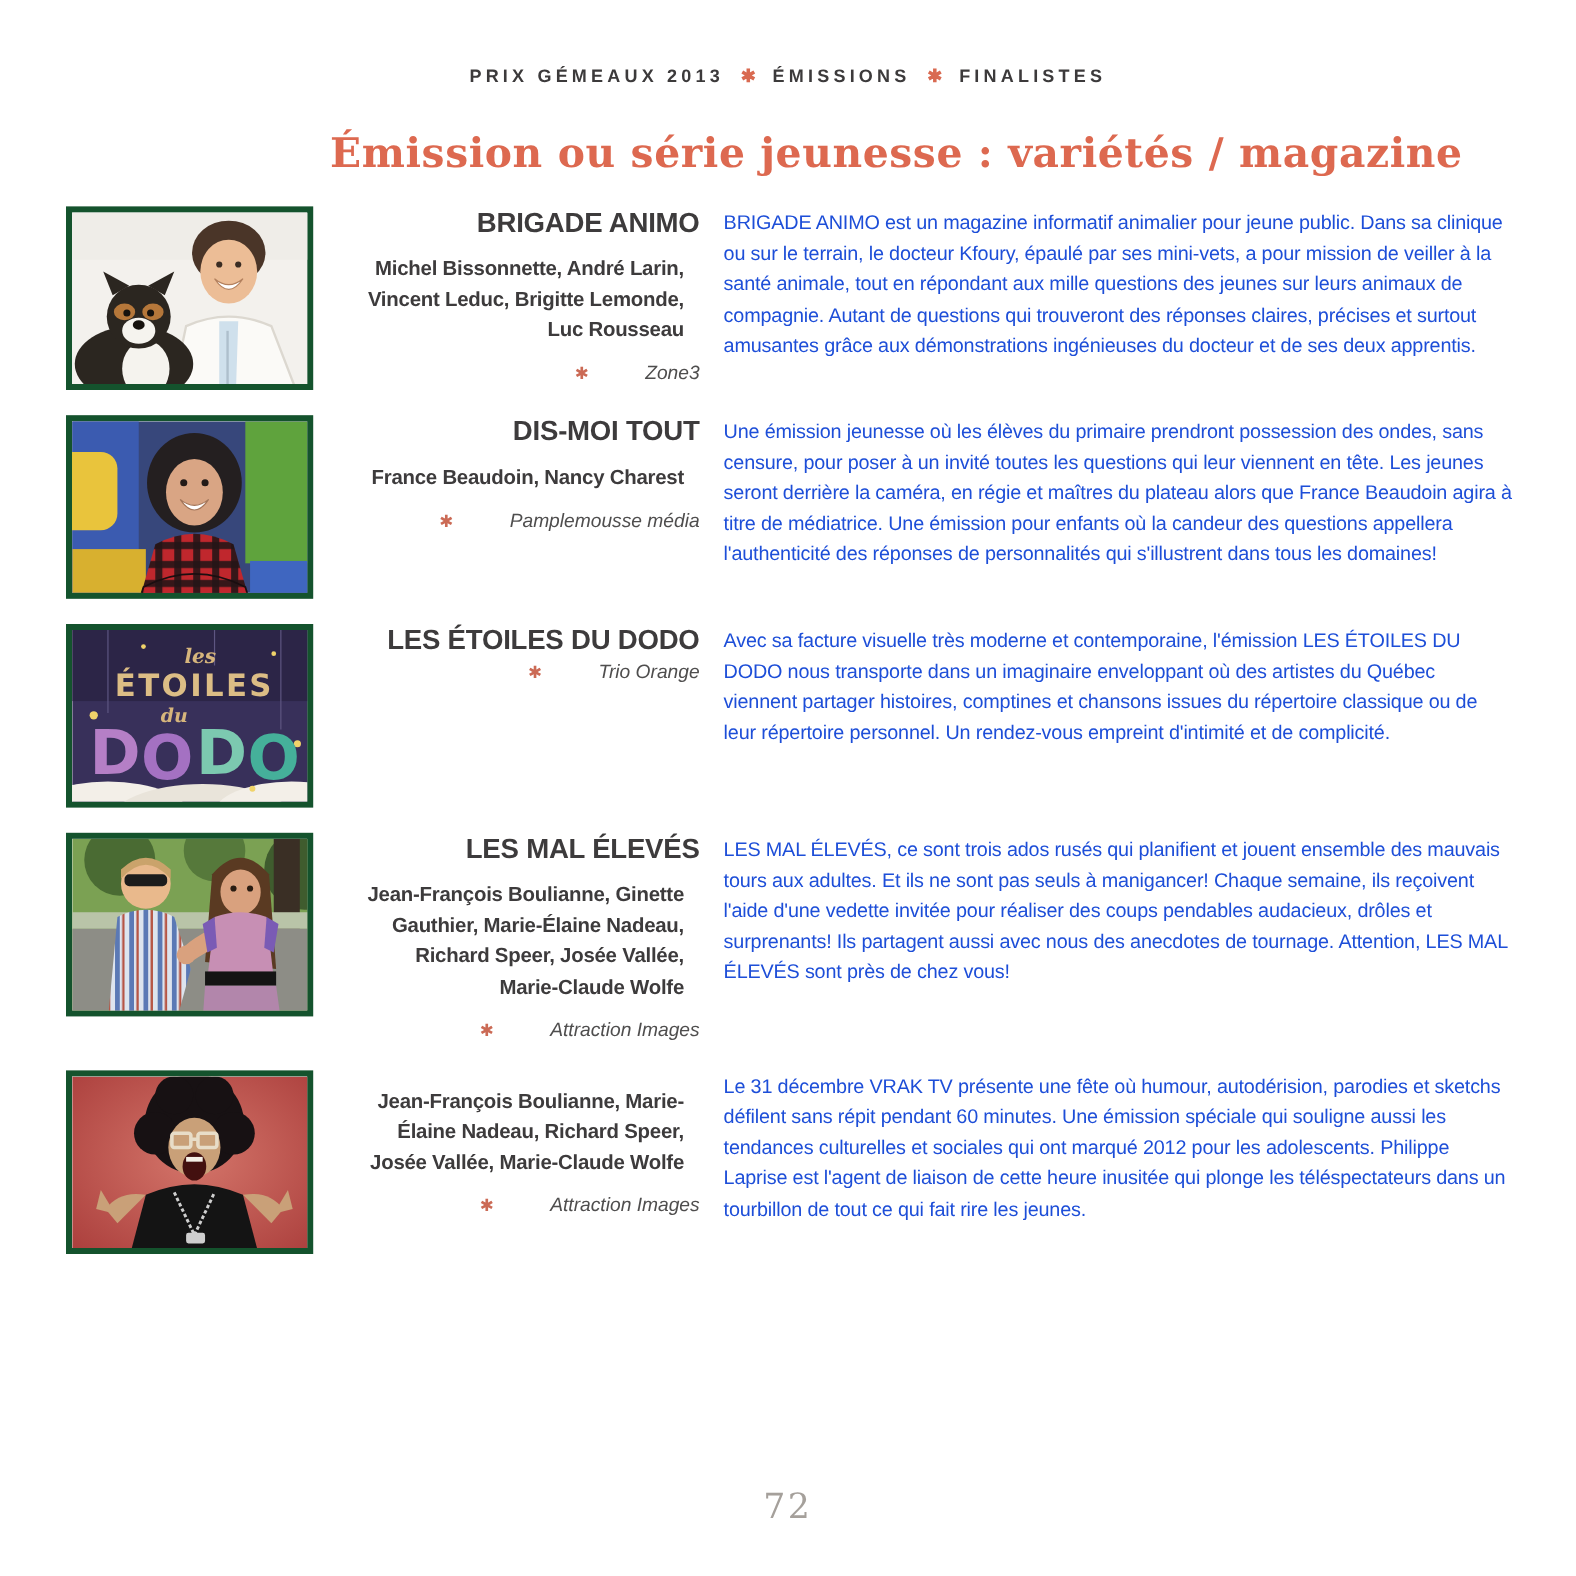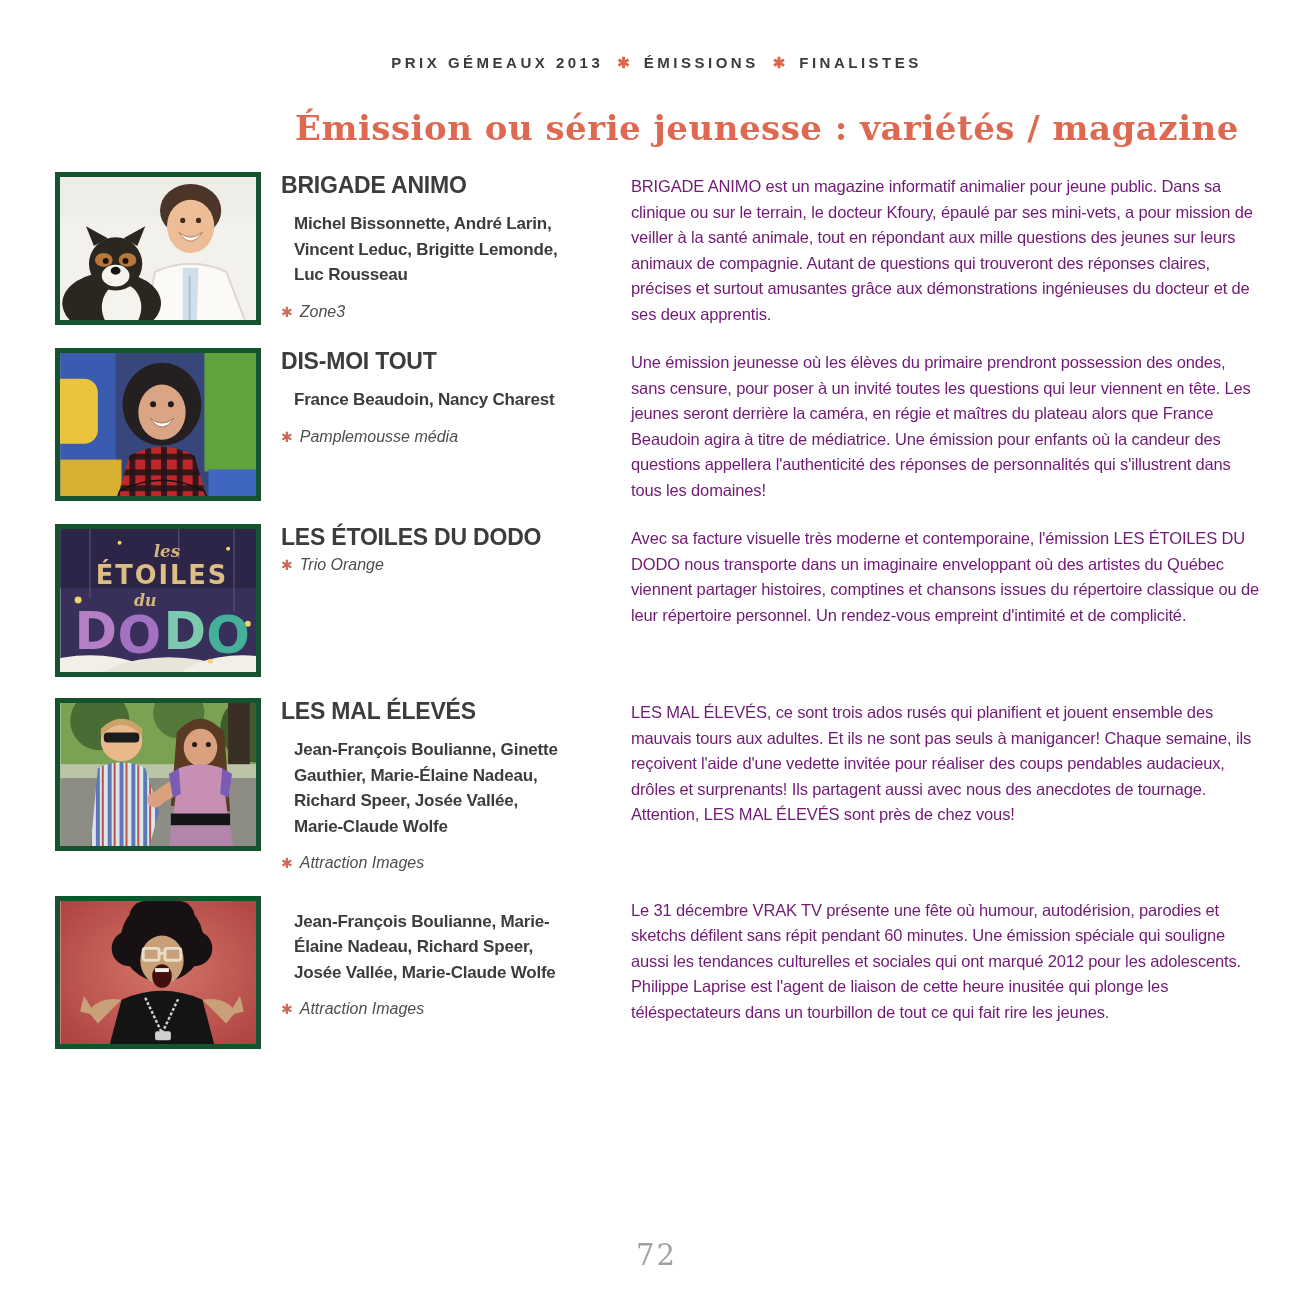--- a/index.html
+++ b/index.html
@@ -13,56 +13,55 @@
   
   .kicker{
     position:absolute;top:54px;left:0;width:100%;
     text-align:center;
     font-size:15px;font-weight:bold;
     letter-spacing:3.5px;color:#3c3a3b;
   }
   .kicker .sep{color:#d96a51;padding:0 14px;letter-spacing:0;}
   
   .section-title{
-    position:absolute;left:295px;top:108px;width:990px;
+    position:absolute;left:275px;top:108px;width:990px;
     font-family:"DejaVu Serif",serif;
     font-size:34px;font-weight:bold;
     color:#dd6950;letter-spacing:0.5px;
   }
   
   .entries{position:absolute;left:55px;top:172px;width:1206px;}
   .entry{display:flex;margin-bottom:21px;}
   .thumb{
     flex:none;width:206px;height:153px;
     border:5px solid #14532d;box-sizing:border-box;
     overflow:hidden;background:#eee;
   }
   .thumb svg{display:block;}
-  .entry-text{flex:none;width:302px;margin-left:20px;margin-right:20px;}
+  .entry-text{flex:none;width:302px;margin-left:20px;margin-right:20px;text-align:right;}
   .entry-title{
     font-size:23px;font-weight:bold;color:#3d3b3c;
     line-height:1.15;letter-spacing:-0.2px;
     margin:0 0 4px 0;white-space:pre-line;
   }
   .entry-credits{
     font-size:17px;font-weight:bold;color:#3d3b3c;
     line-height:1.5;letter-spacing:-0.2px;margin:13px;
   }
   .entry-producer{
     margin-top:4px;font-size:16px;color:#4f4e4e;
     line-height:1.4;
   }
   .entry-producer .star{color:#cb6a55;font-style:normal;font-size:14px;margin-right:7px;}
-  .entry-producer .prod-name{font-style:italic;}
+  .entry-producer .prod-name{font-style:italic;margin-left:40px;}
   .entry-desc{
     flex:1;max-width:658px;
-    font-size:16.5px;color:#701a75;
+    font-size:16.5px;color:#1d4ed8;
     line-height:25.5px;letter-spacing:-0.15px;
     margin-top:2px;
-    margin-left:28px;
   }
   
   .page-number{
     position:absolute;top:1238px;left:0;width:100%;
     text-align:center;
     font-family:"DejaVu Serif",serif;
     font-size:29px;font-weight:normal;color:#a5a09b;
     letter-spacing:2px;
   }
 </style>

